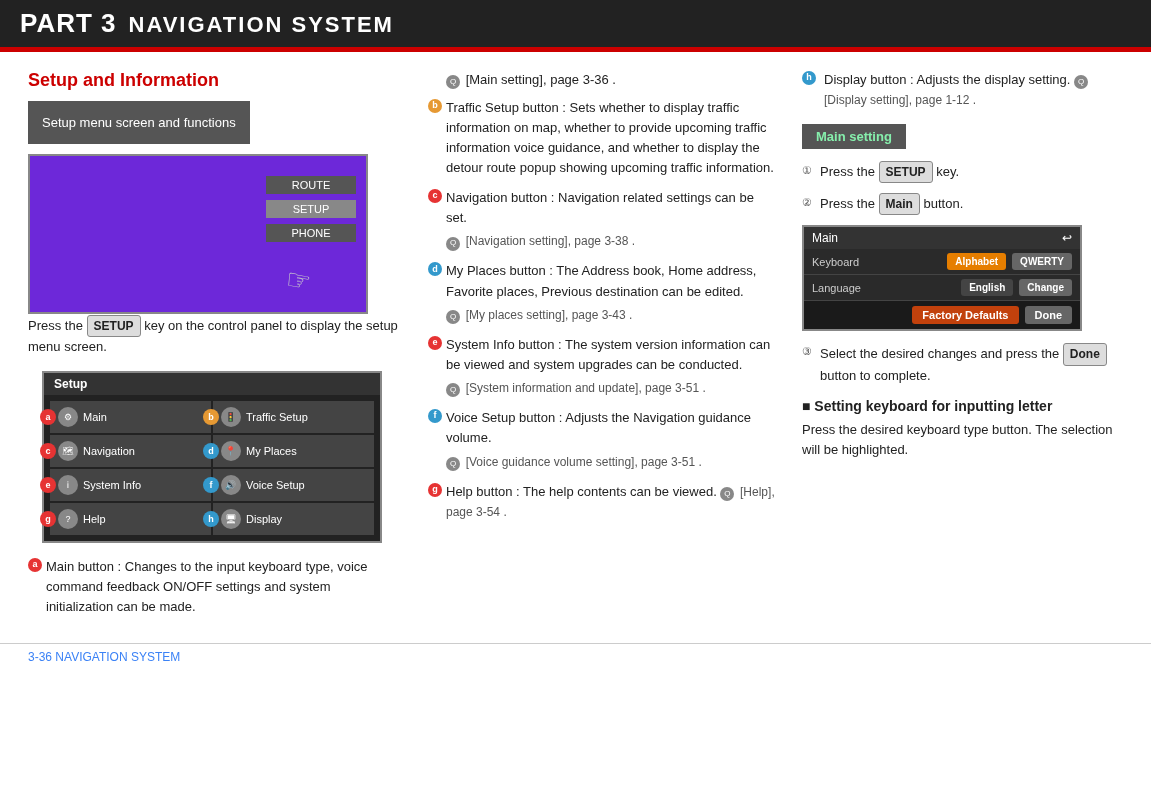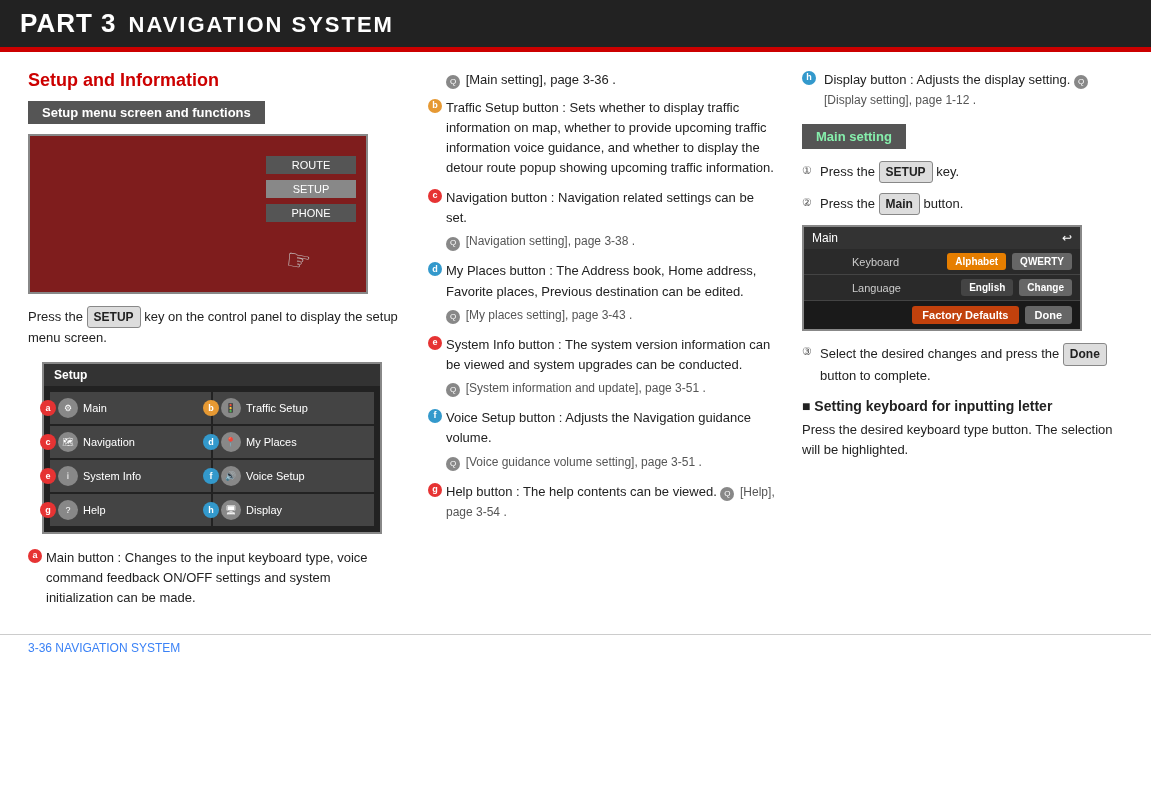--- a/index.html
+++ b/index.html
@@ -67,34 +67,34 @@
       color: #cc0000;
       font-size: 18px;
       font-weight: bold;
       margin-bottom: 10px;
     }
 
     .section-box {
       background: #555;
       color: #fff;
       font-size: 13px;
-      font-weight: bold;
-      padding: 4px 14px;
+      font-weight: normal;
+      padding: 14px 14px;
       margin-bottom: 10px;
       display: inline-block;
       text-align: center;
     }
 
     
     .screen-mockup {
-      background: #7f1d1d;
+      background: #6d28d9;
       border: 2px solid #888;
       width: 340px;
       height: 160px;
-      margin-bottom: 12px;
+      margin-bottom: 1px;
       position: relative;
       overflow: hidden;
     }
     .screen-mockup .menu-list {
       position: absolute;
       right: 10px;
       top: 20px;
       display: flex;
       flex-direction: column;
       gap: 6px;
@@ -319,21 +319,20 @@
       align-items: center;
       background: #2a2a2a;
       border-bottom: 1px solid #444;
       padding: 4px 8px;
       gap: 6px;
     }
     .ms-label {
       color: #ccc;
       font-size: 11px;
       flex: 1;
-      margin-left: 40px;
     }
     .ms-btn {
       font-size: 10px;
       padding: 3px 8px;
       border-radius: 3px;
       font-weight: bold;
       color: #fff;
     }
     .ms-btn-orange { background: #e67e00; }
     .ms-btn-gray { background: #666; }

